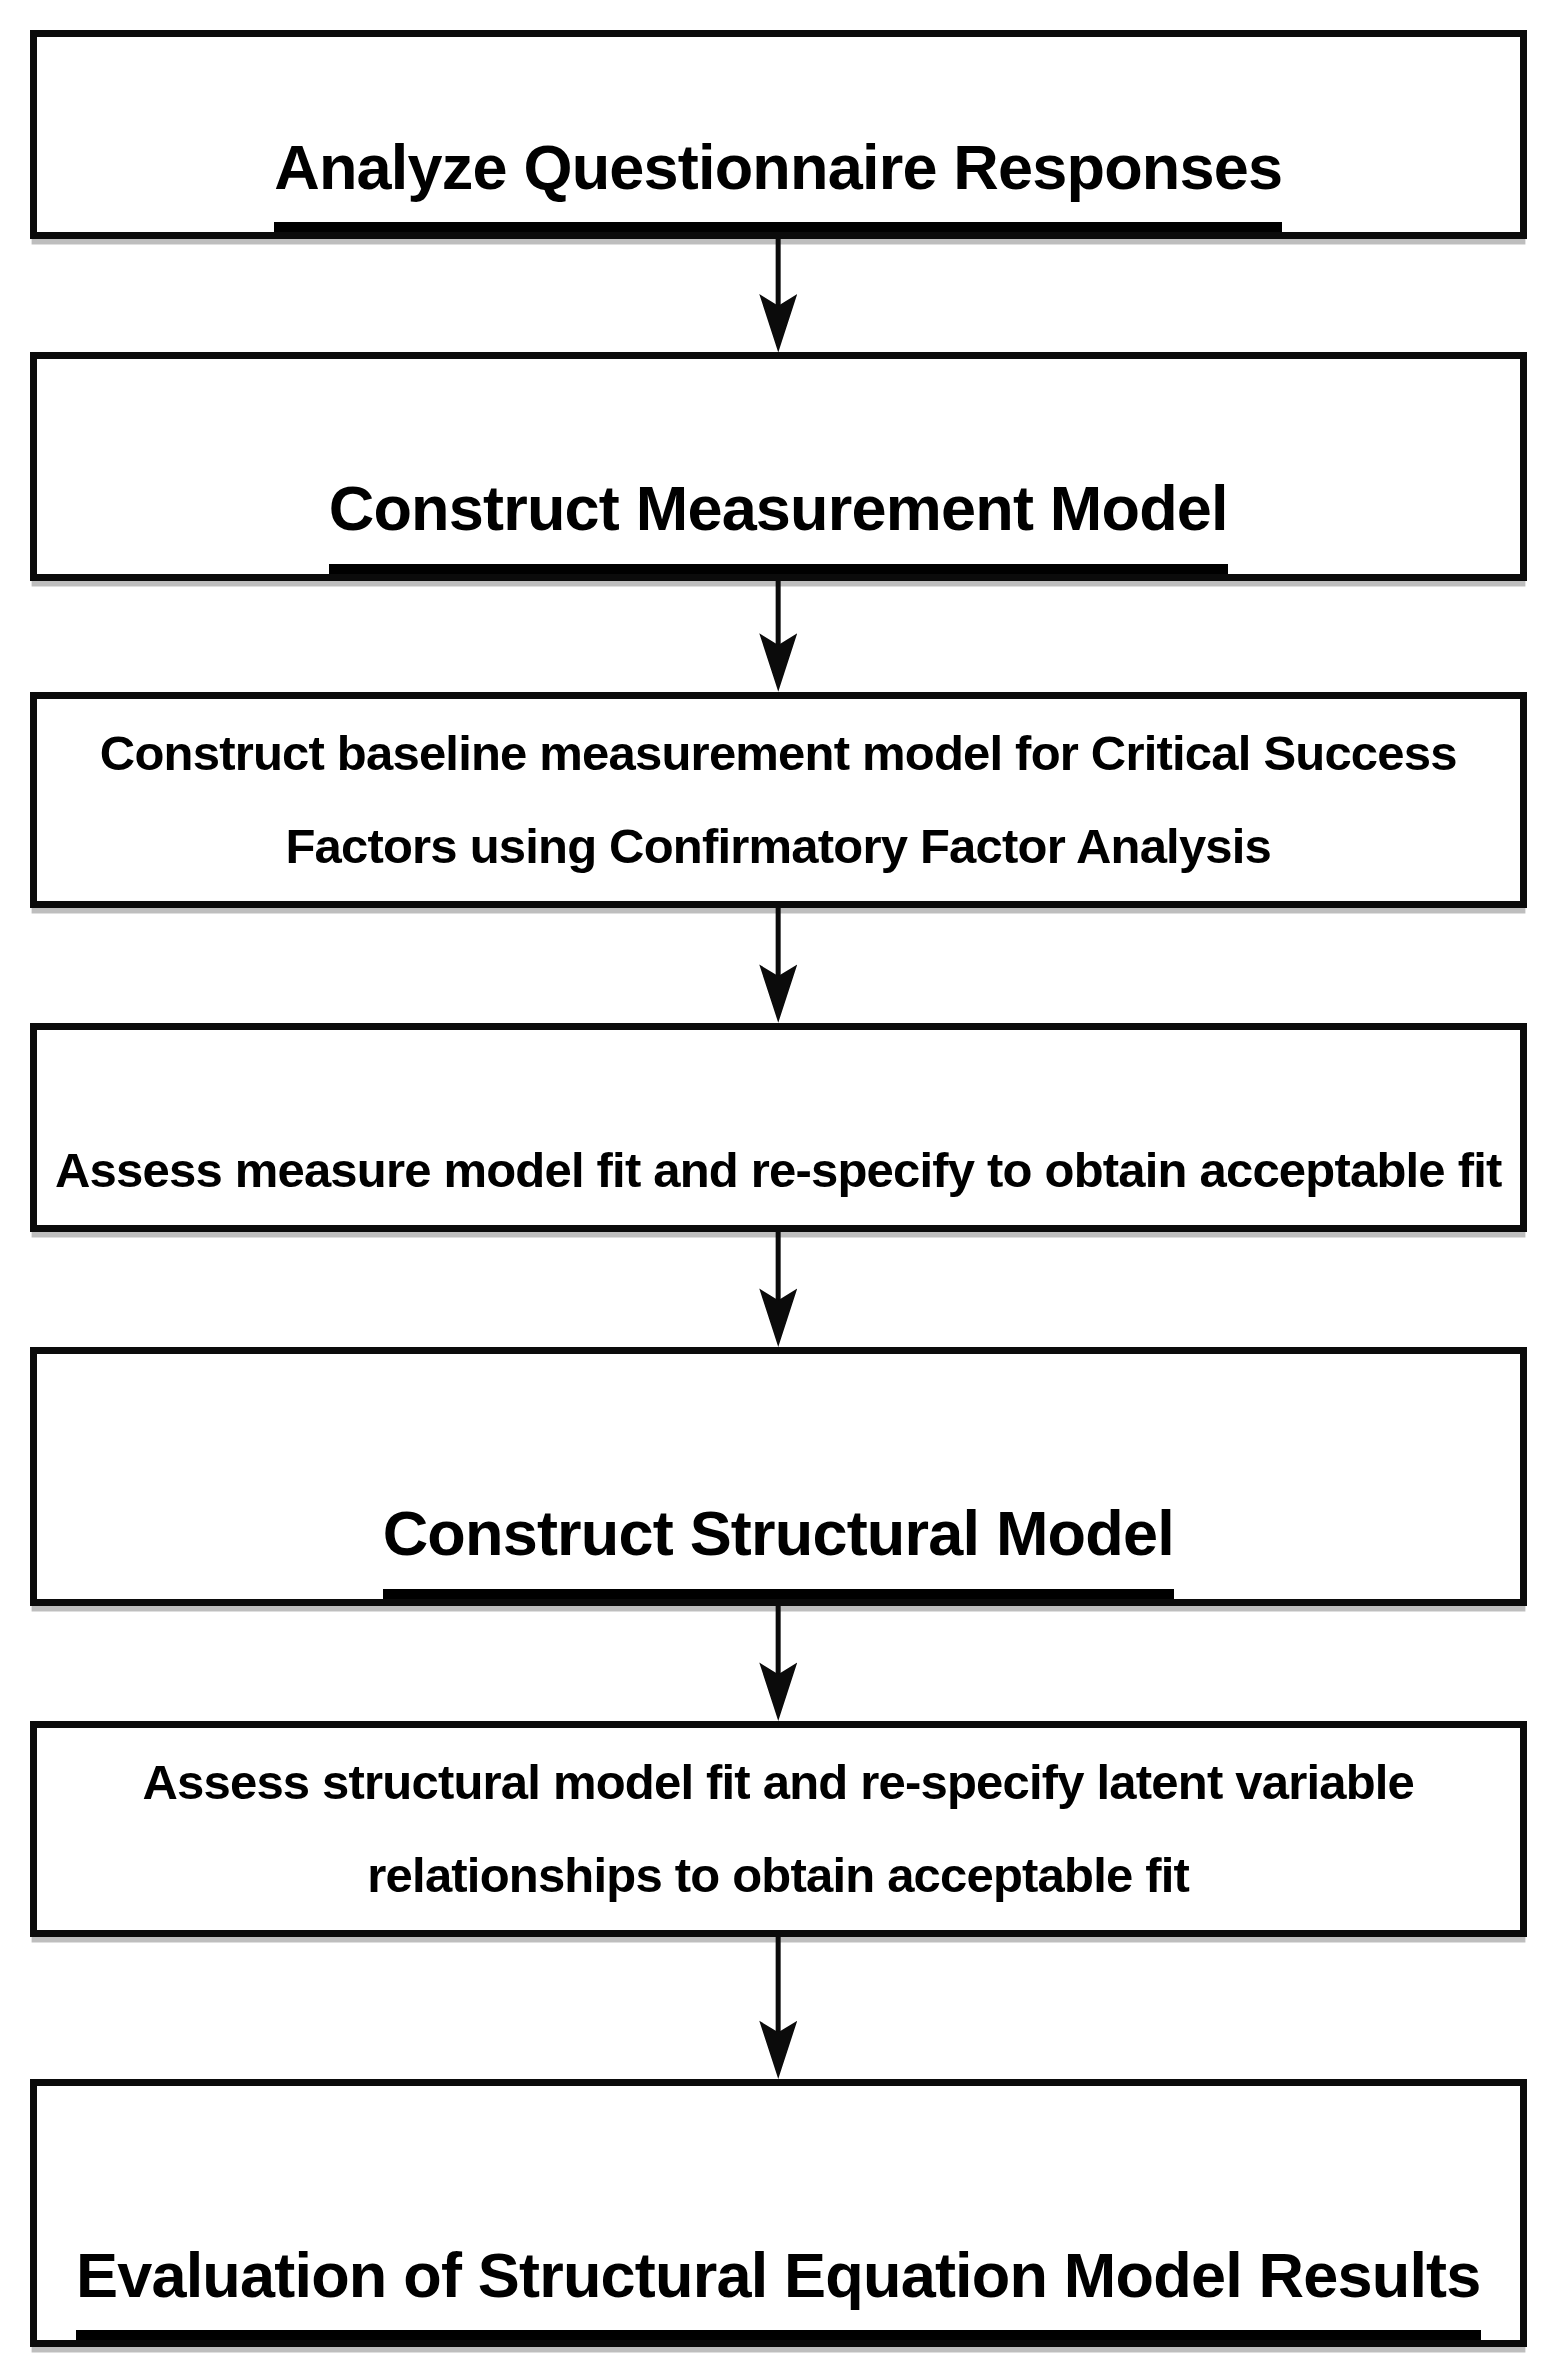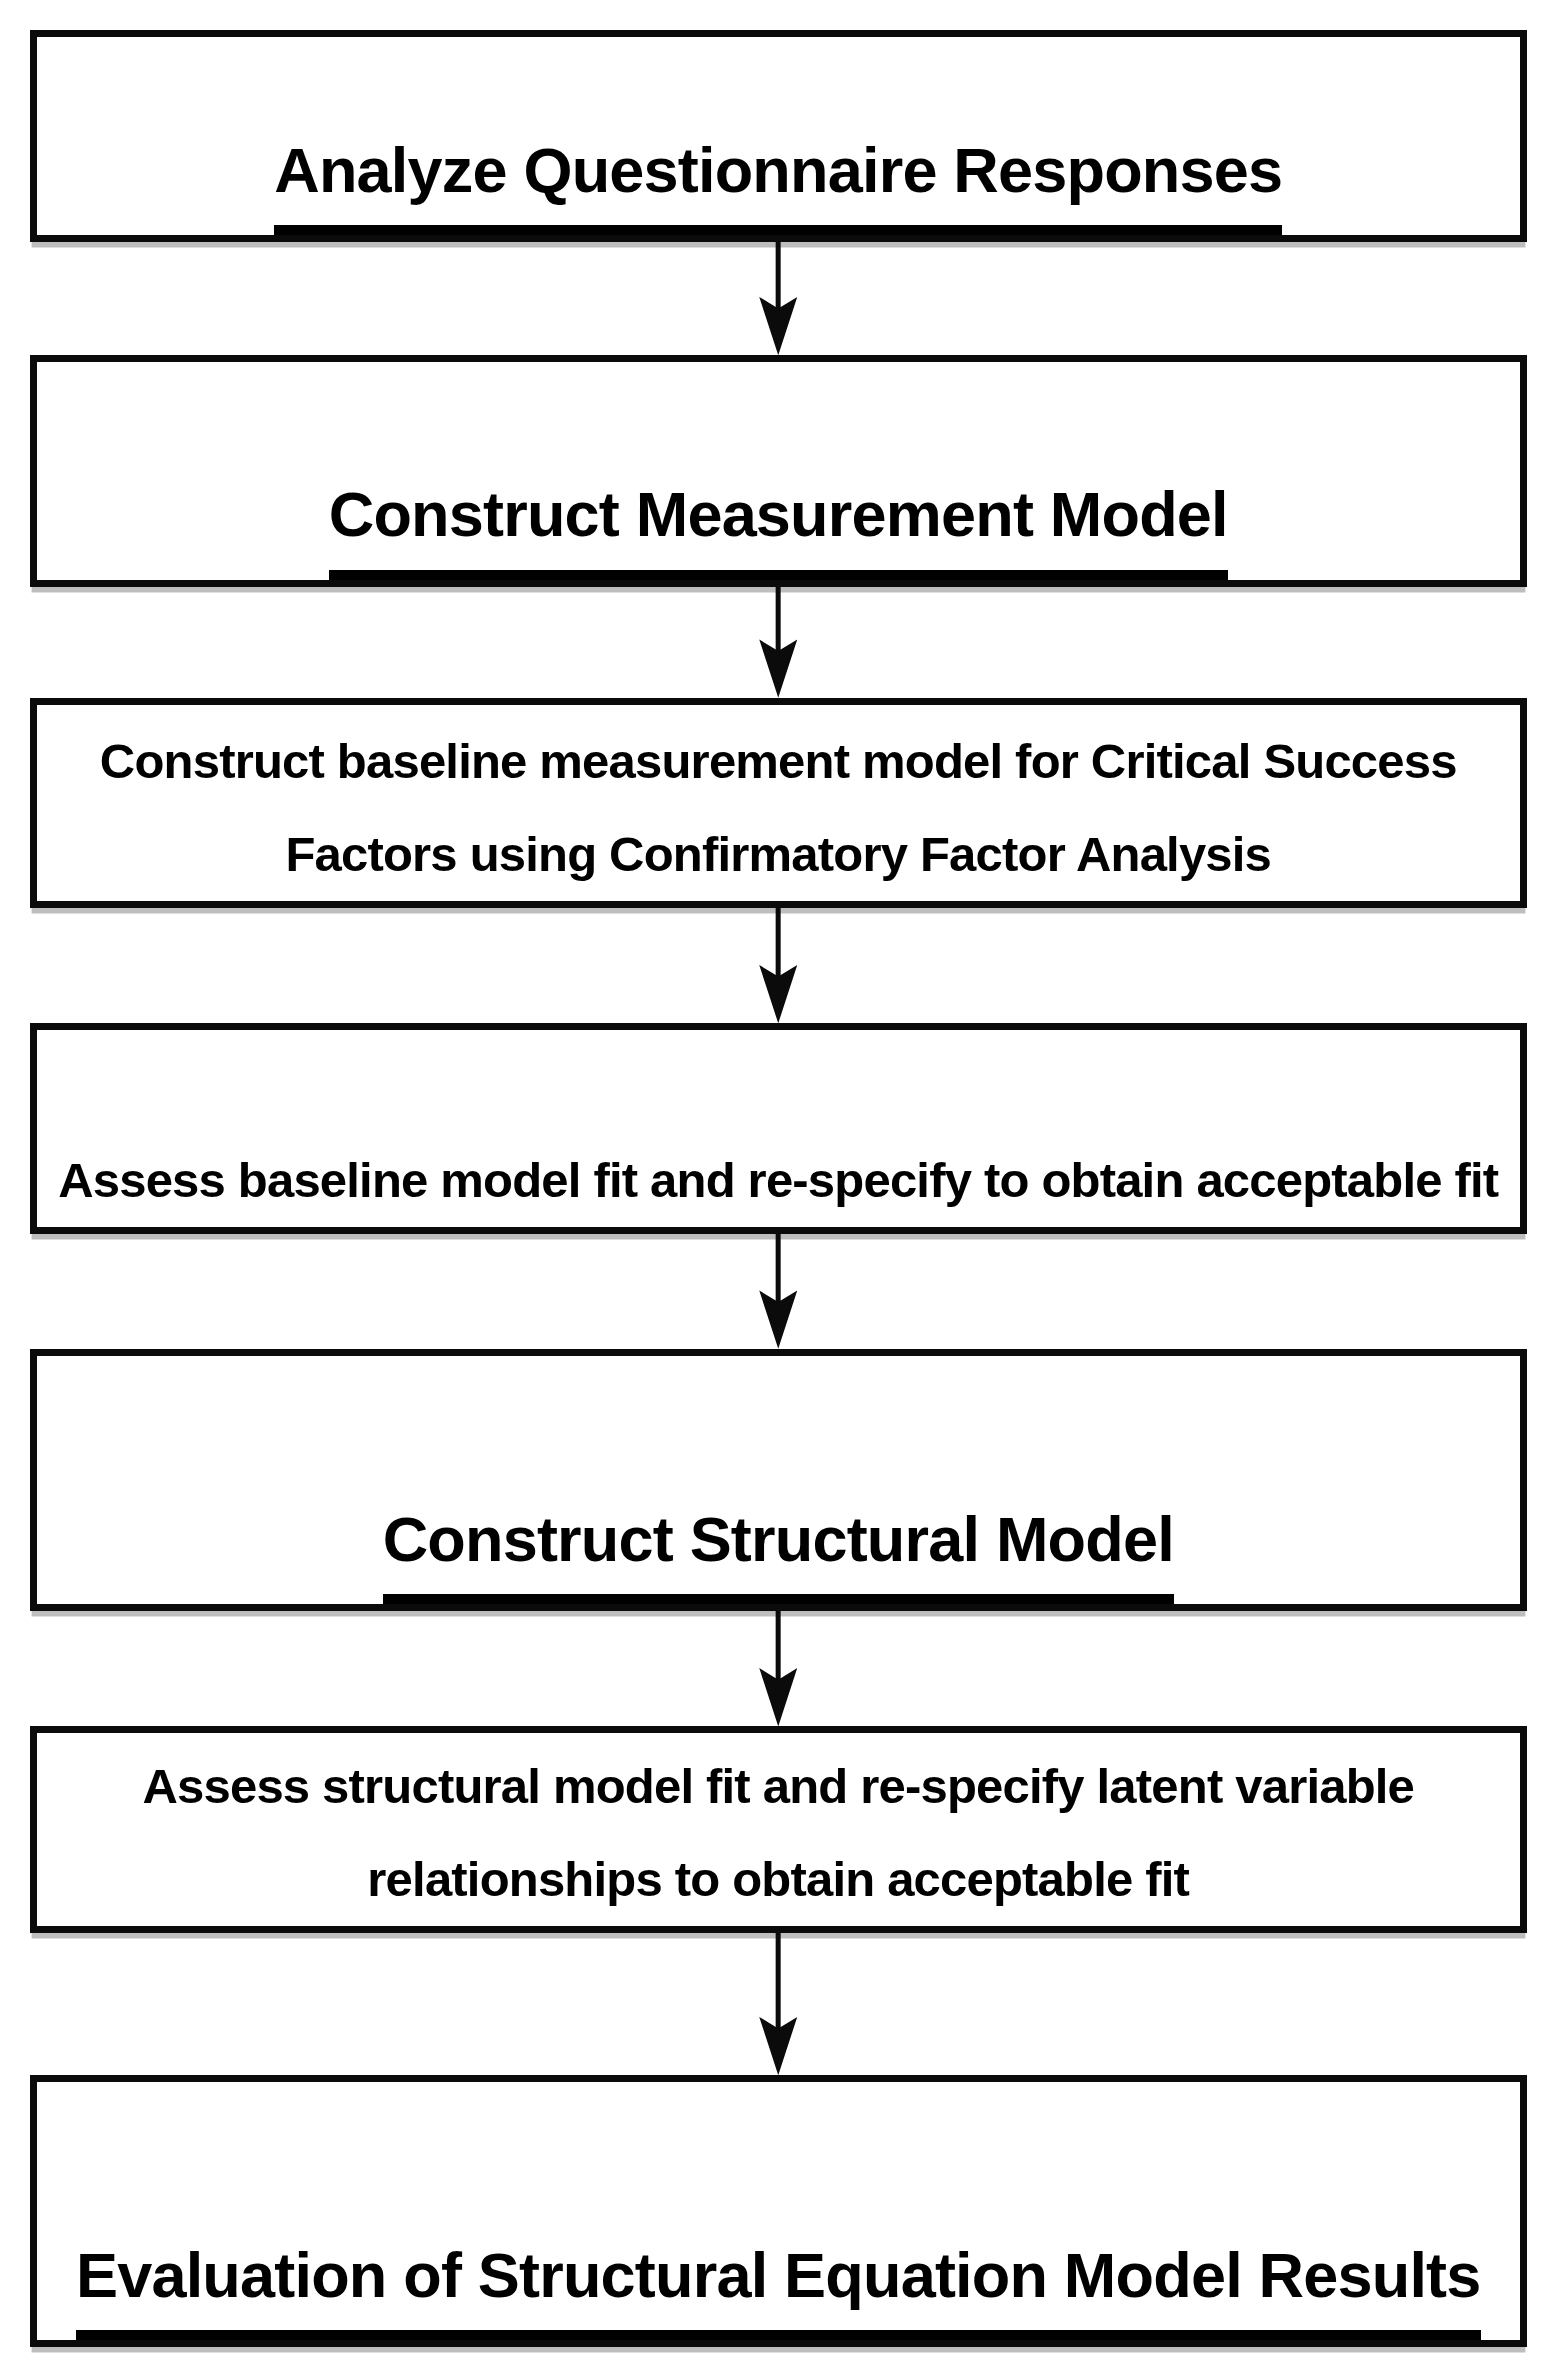--- a/index.html
+++ b/index.html
@@ -32,21 +32,21 @@
   }
   .heading {
     font-size: 63px;
     line-height: 1.6;
     letter-spacing: -0.8px;
   }
   .body-text {
     font-size: 49px;
     line-height: 1.9;
     letter-spacing: -0.8px;
-    padding: 0 16px;
+    padding: 8px 16px;
   }
   .label { display: inline; }
   .u {
     border-bottom: 10.3px solid #000000;
     padding-bottom: 4.7px;
   }
   .arrow {
     position: relative;
     align-self: center;
     width: 40px;
@@ -91,21 +91,21 @@
 
   <div class="arrow" style="height:111px"></div>
 
   <div class="box body-text" style="height:229px">
     <span class="label">Construct baseline measurement model for Critical Success Factors using Confirmatory Factor Analysis</span>
   </div>
 
   <div class="arrow" style="height:115px"></div>
 
   <div class="box body-text" style="height:229px">
-    <span class="label">Assess baseline model fit and re-specify to obtain acceptable fit</span>
+    <span class="label">Assess measure model fit and re-specify to obtain acceptable fit</span>
   </div>
 
   <div class="arrow" style="height:115px"></div>
 
   <div class="box heading" style="height:286px">
     <span class="label u">Construct Structural Model</span>
   </div>
 
   <div class="arrow" style="height:115px"></div>
 

